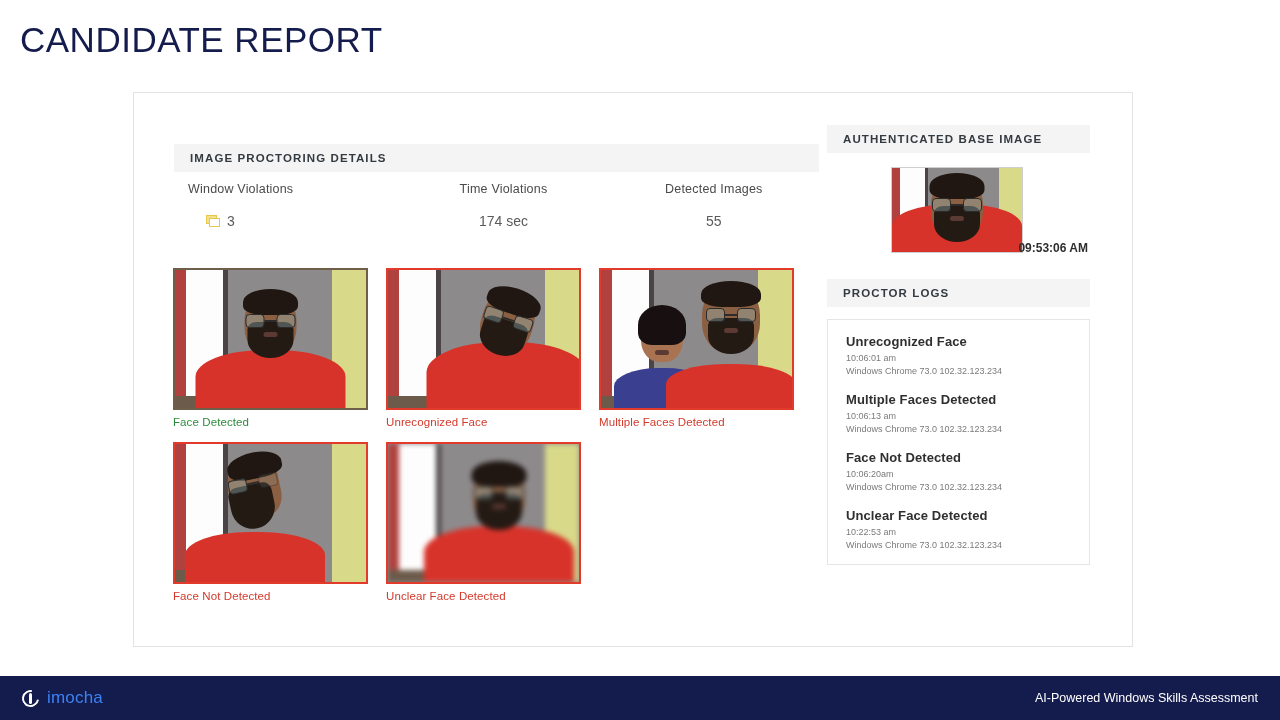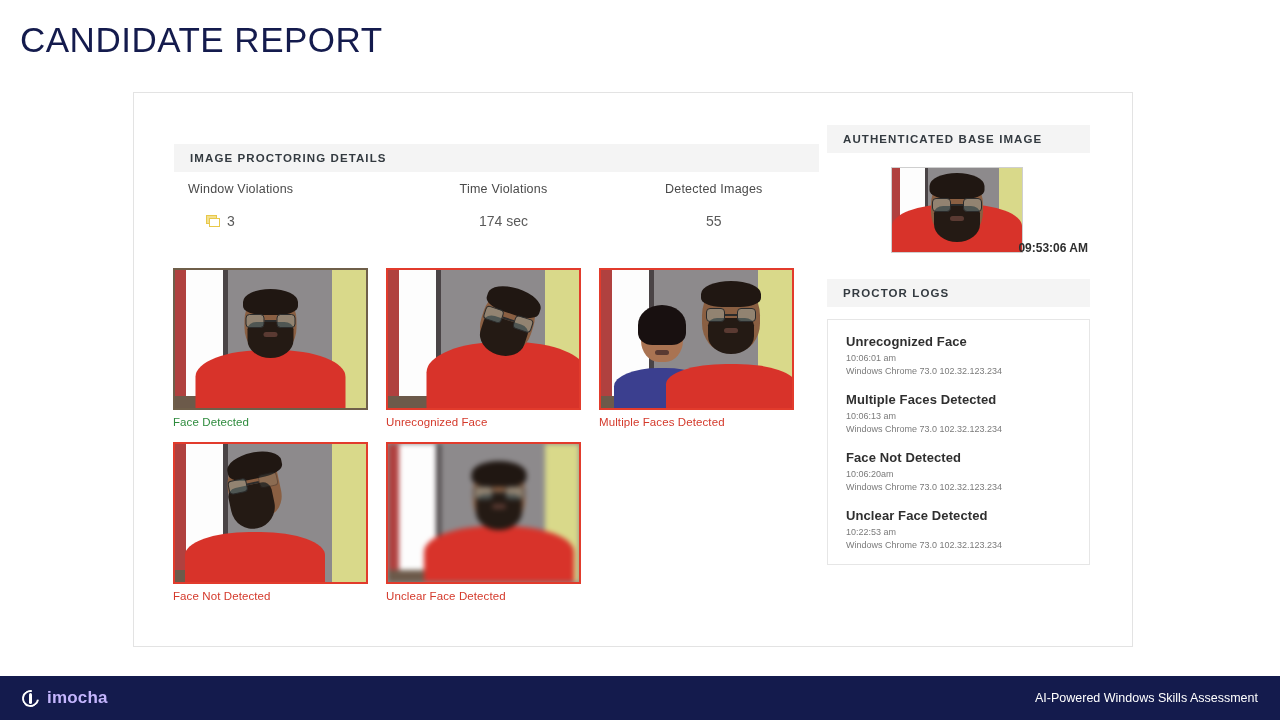--- a/index.html
+++ b/index.html
@@ -192,21 +192,21 @@
   .brand { display:flex; align-items:center; gap:8px; }
   .brand-mark {
     width:17px; height:17px; border-radius:50%;
     border: 2.6px solid #ffffff; border-right-color: transparent;
     transform: rotate(-35deg); box-sizing:border-box; position:relative;
   }
   .brand-mark::after{
     content:""; position:absolute; left:4.5px; top:1px; width:3px; height:11px;
     background:#ffffff; border-radius:2px; transform: rotate(35deg);
   }
-  .brand-name { color:#c4b5fd; font-size:17px; font-weight:bold; letter-spacing:.2px; }
+  .brand-name { color:#3b82f6; font-size:17px; font-weight:normal; letter-spacing:.2px; }
   .footer-tagline { color:#ffffff; font-size:12.5px; }
 </style>
 </head>
 <body>
 
 <div id="stage">
 
   <div class="slide-title">CANDIDATE REPORT</div>
 
   <div class="report-card">

